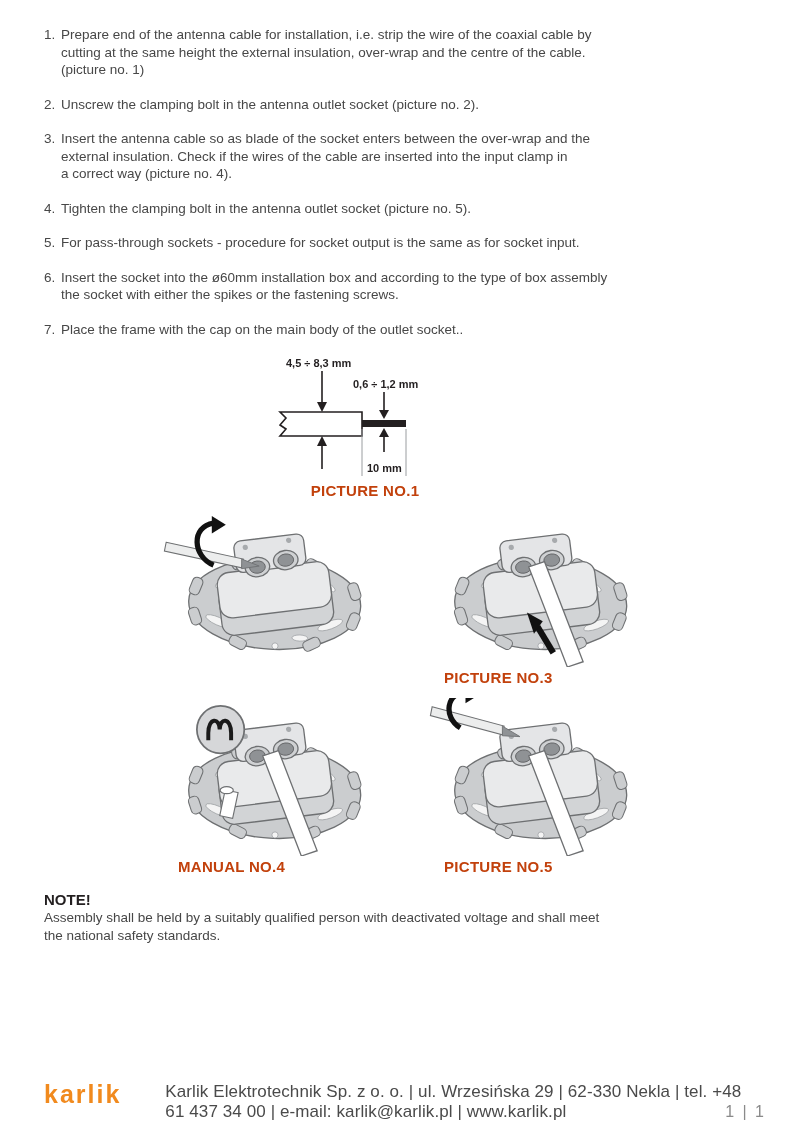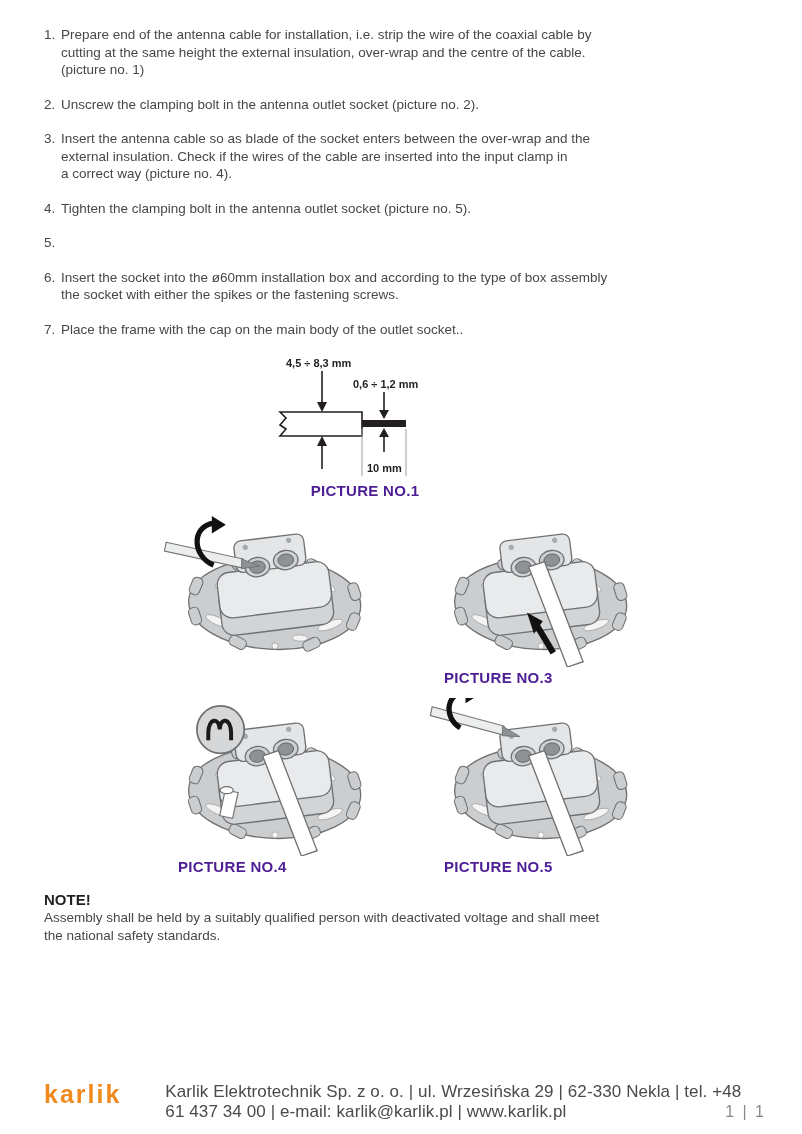--- a/index.html
+++ b/index.html
@@ -14,21 +14,21 @@
     font-size:23.5px; font-weight:bold; letter-spacing:0.4px;
     color:#231f20;
   }
   .steps { margin:26px 40px 0 44px; }
   .step { display:flex; margin-bottom:17px; font-size:13.5px; line-height:17.5px; }
   .step-num { width:17px; flex:0 0 17px; }
   .step-text { white-space:pre-line; max-width:660px; }
   .fig1-block { width:230px; margin:14px auto 0; position:relative; left:-36px; text-align:center; }
   .fig1-block svg { display:block; }
   .caption {
-    font-size:15px; font-weight:bold; letter-spacing:0.3px; color:#4c1d95;
+    font-size:15px; font-weight:bold; letter-spacing:0.3px; color:#c2410c;
   }
   .fig1-caption { text-align:center; margin-top:2px; }
   .fig-row { display:flex; margin-left:150px; }
   .fig-row.row1 { margin-top:10px; }
   .fig-row.row2 { margin-top:12px; }
   .fig { width:250px; margin-right:16px; }
   .fig svg { display:block; }
   .fig .caption { padding-left:28px; margin-top:2px; }
   .note-block { margin:16px 40px 0 44px; font-size:13.5px; line-height:18px; }
   .note-heading { font-weight:bold; color:#231f20; font-size:15px; }
@@ -71,20 +71,21 @@
       <span class="step-text">Insert the antenna cable so as blade of the socket enters between the over-wrap and the
 external insulation. Check if the wires of the cable are inserted into the input clamp in
 a correct way (picture no. 4).</span>
     </div>
     <div class="step">
       <span class="step-num">4.</span>
       <span class="step-text">Tighten the clamping bolt in the antenna outlet socket (picture no. 5).</span>
     </div>
     <div class="step">
       <span class="step-num">5.</span>
+      <span class="step-text">For pass-through sockets - procedure for socket output is the same as for socket input.</span>
     </div>
     <div class="step">
       <span class="step-num">6.</span>
       <span class="step-text">Insert the socket into the ø60mm installation box  and according to the type of box assembly
 the socket with either the spikes or the fastening screws.</span>
     </div>
     <div class="step">
       <span class="step-num">7.</span>
       <span class="step-text">Place the frame with the cap on the main body of the outlet socket..</span>
     </div>
@@ -239,21 +240,21 @@
             <g>
               <circle cx="-62" cy="-62" r="27" fill="#d6d7d9" stroke="#6e7072" stroke-width="2"></circle>
               <path d="M -76,-50 v -8 c 0,-18 13,-18 13,-4 c 0,-14 13,-14 13,4 v 8" fill="none" stroke="#1a1a1a" stroke-width="4.5"></path>
             </g>
             <g>
               <rect x="-60" y="8" width="15" height="30" fill="#ffffff" stroke="#6e7072" stroke-width="1.3" transform="rotate(12 -52 23)"></rect>
               <ellipse cx="-55" cy="7" rx="7.5" ry="4" fill="#ffffff" stroke="#6e7072" stroke-width="1.3"></ellipse>
             </g>
           </g>
         </svg>
-      <div class="caption">PICTURE NO.4</div>
+      <div class="caption">MANUAL NO.4</div>
     </div>
     <div class="fig">
       <svg width="250" height="158" viewBox="0 0 256 180" class="socket">
           <g transform="translate(128,98)">
             <g transform="rotate(2)">
               <ellipse cx="0" cy="10" rx="98" ry="52" fill="#cbcdcf" stroke="#6e7072" stroke-width="1.5"></ellipse>
               <rect x="-100.2104915954472" y="-13.101007166283445" width="20" height="12" rx="5" fill="#cbcdcf" stroke="#6e7072" stroke-width="1.2" transform="rotate(-70 -90.2104915954472 -7.101007166283445)"></rect>
               <rect x="-50.57135312710714" y="-41.3153893518325" width="20" height="12" rx="5" fill="#cbcdcf" stroke="#6e7072" stroke-width="1.2" transform="rotate(-25 -40.57135312710714 -35.3153893518325)"></rect>
               <rect x="33.583087974996495" y="-40.55032620941839" width="20" height="12" rx="5" fill="#cbcdcf" stroke="#6e7072" stroke-width="1.2" transform="rotate(27 43.583087974996495 -34.55032620941839)"></rect>
               <rect x="80.21049159544721" y="-13.101007166283434" width="20" height="12" rx="5" fill="#cbcdcf" stroke="#6e7072" stroke-width="1.2" transform="rotate(70 90.21049159544721 -7.101007166283434)"></rect>

